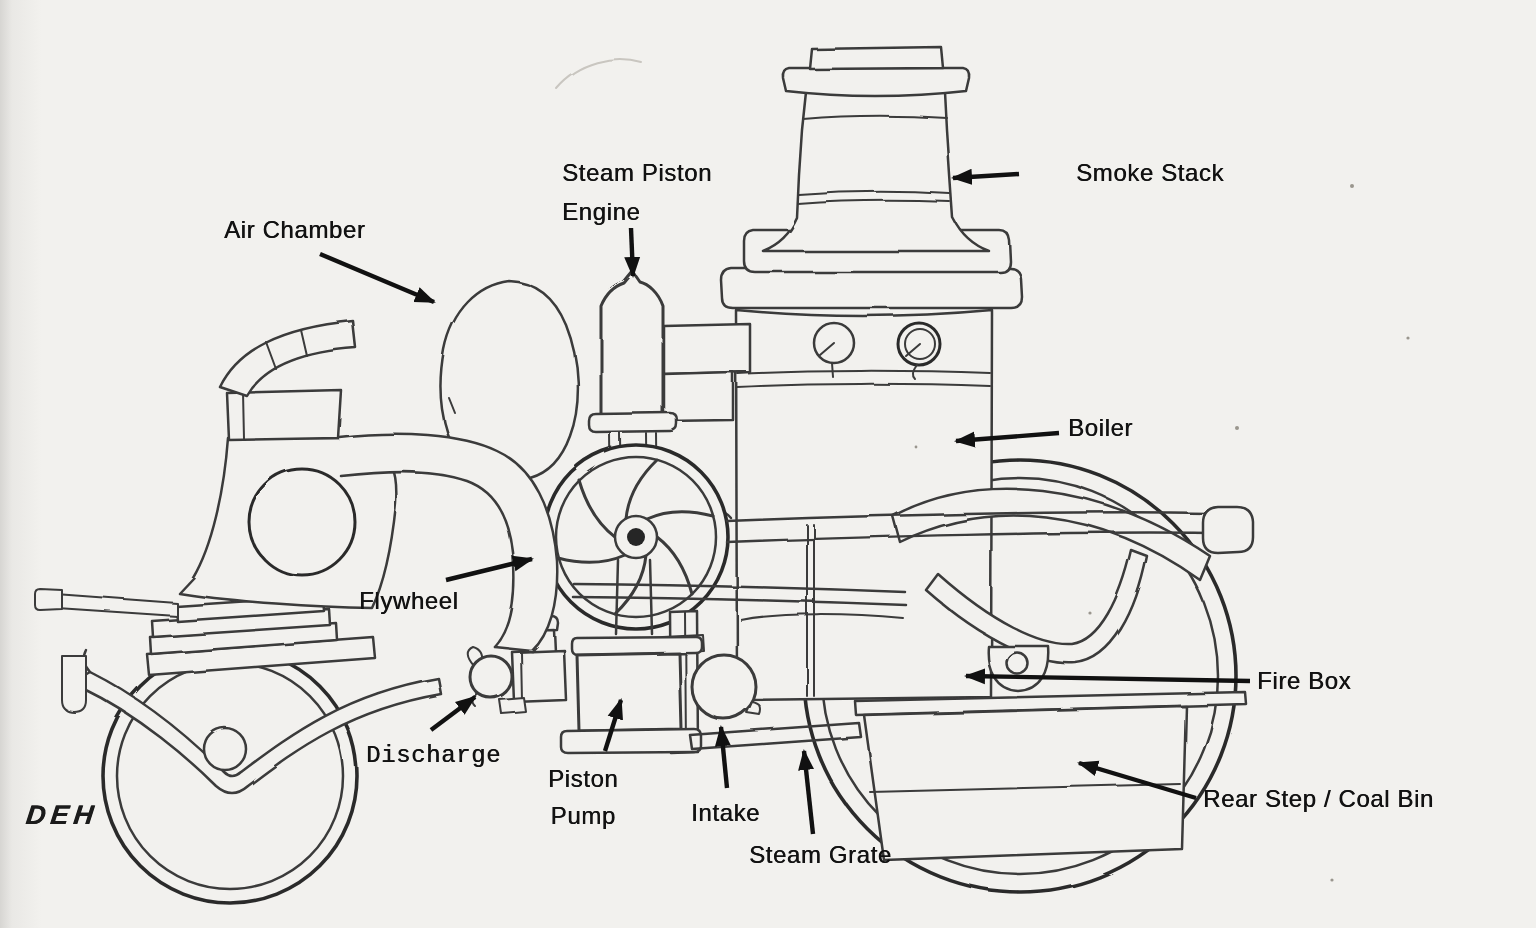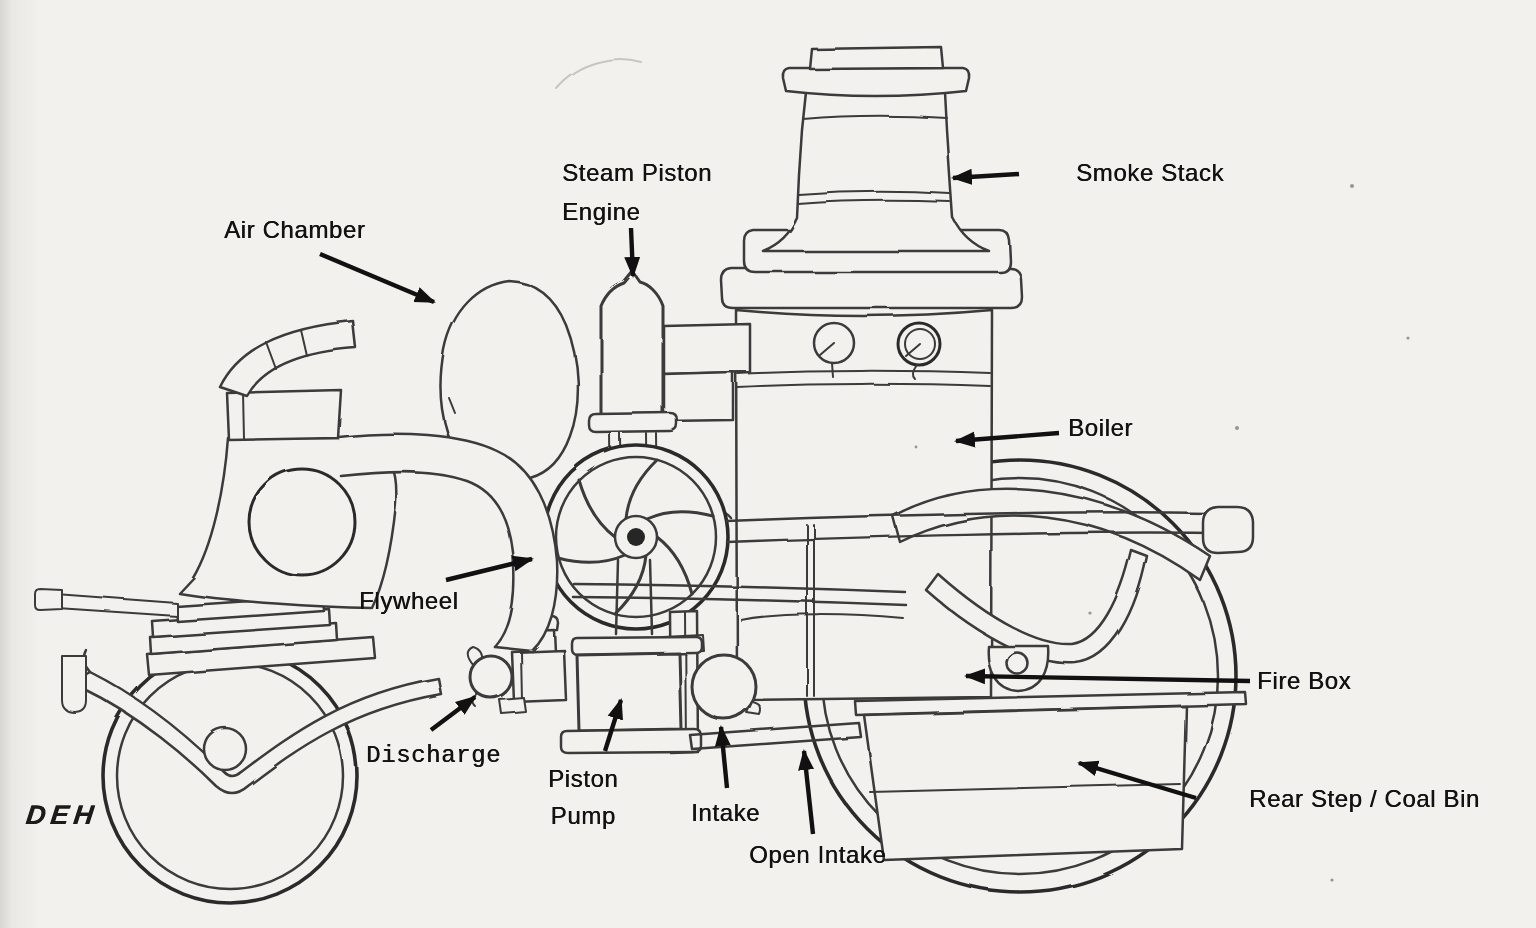--- a/index.html
+++ b/index.html
@@ -261,21 +261,21 @@
         <div>Discharge</div>
       </div>
       <div class="label" style="left: 548px; top: 760px; line-height: 37px; text-align: center;">
         <div>Piston</div>
         <div>Pump</div>
       </div>
       <div class="label" style="left: 691px; top: 795px; line-height: 36px;">
         <div>Intake</div>
       </div>
       <div class="label" style="left: 749px; top: 838px; line-height: 34px;">
-        <div>Open Intake</div>
-      </div>
-      <div class="label" style="left: 1203px; top: 781px; line-height: 36px; margin-left: 46px;">
+        <div>Steam Grate</div>
+      </div>
+      <div class="label" style="left: 1203px; top: 781px; line-height: 36px;">
         <div>Rear Step / Coal Bin</div>
       </div>
     </div>
 
   <div class="signature" style="left:26px;top:800px;">DEH</div>
 </div>
 
 </body></html>

